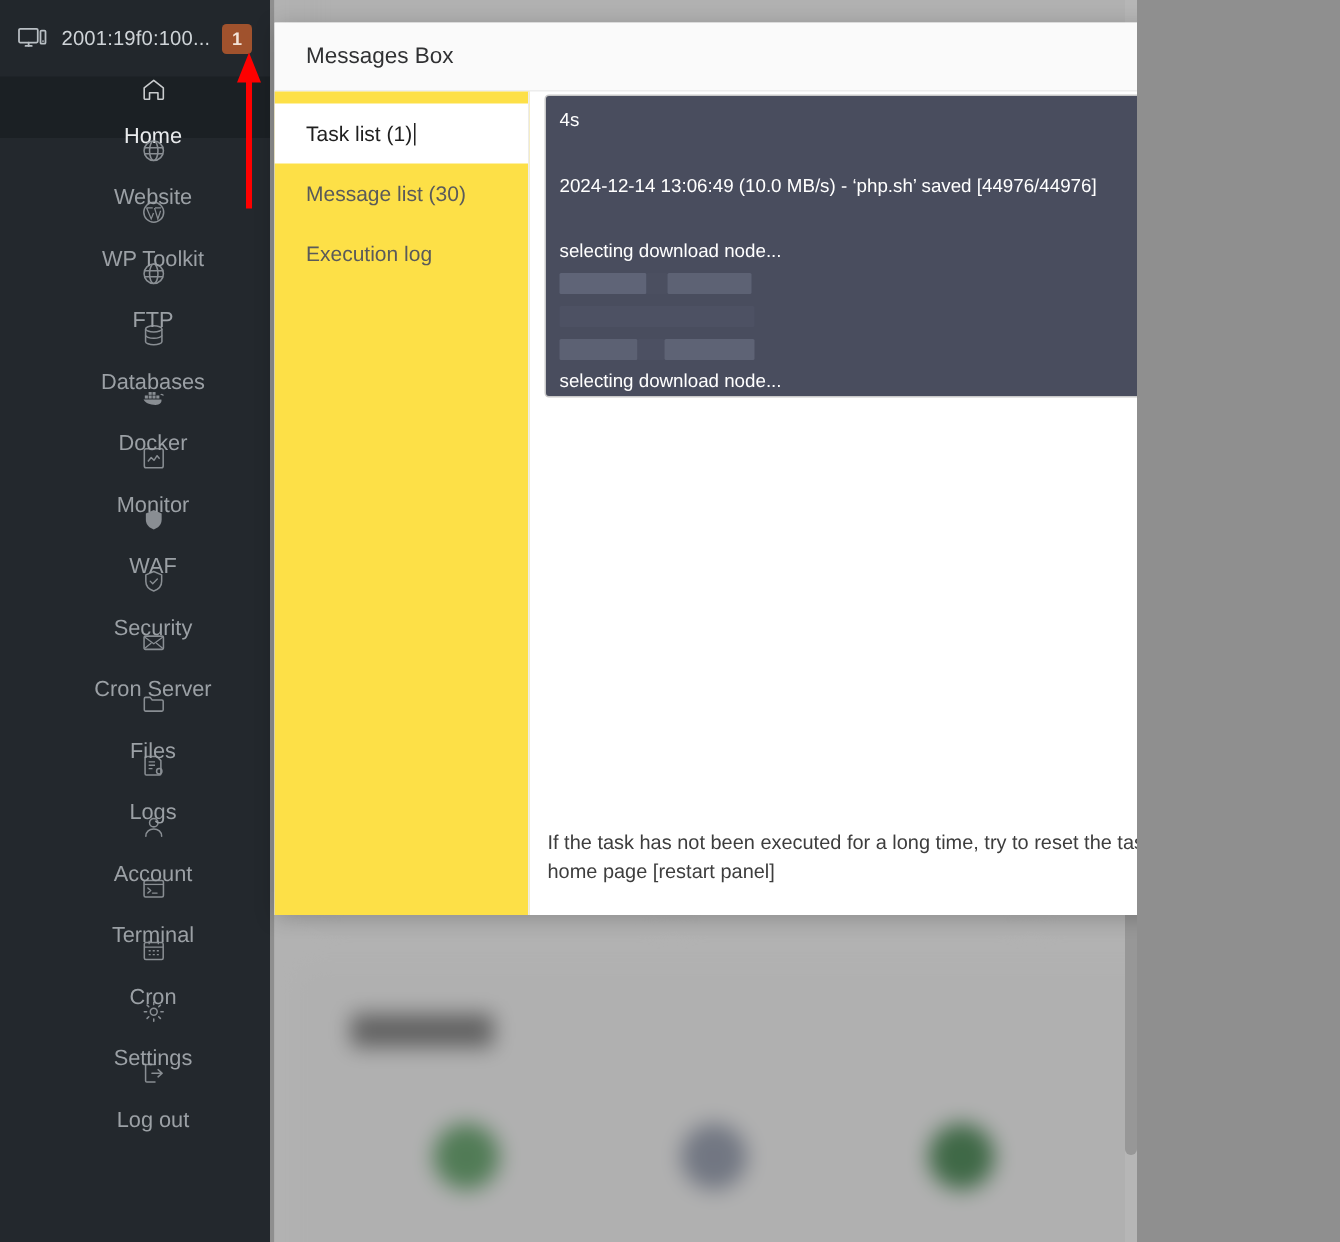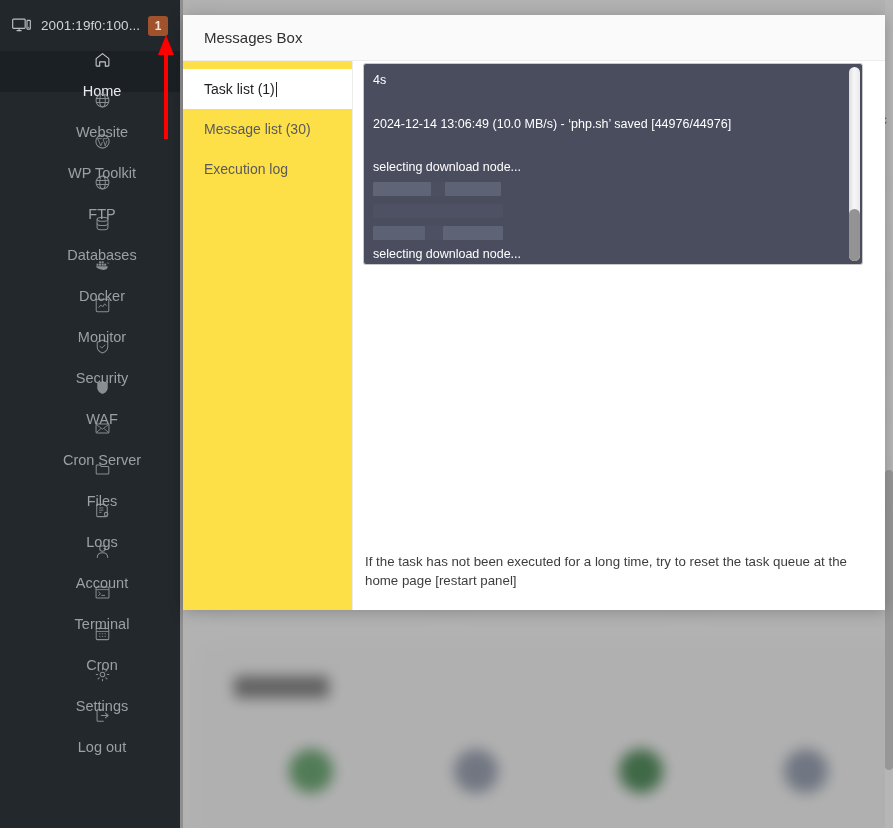--- a/index.html
+++ b/index.html
@@ -4,21 +4,21 @@
 <style>
   * { box-sizing: border-box; margin: 0; padding: 0; }
   html, body {
     width: 893px; height: 828px;
     overflow: hidden;
     font-family: "Liberation Sans", sans-serif;
     background: #8f8f8f;
   }
   #app {
     position: relative;
-    width: 893px; height: 828px;
+    width: 758px; height: 828px;
     overflow: hidden;
   }
 
   
   .bg-layer {
     position: absolute;
     left: 183px; top: 0;
     width: 710px; height: 828px;
     background: #ffffff;
     overflow: hidden;
@@ -494,35 +494,35 @@
           <svg viewBox="0 0 20 20" width="17" height="17" fill="none" stroke="currentColor" stroke-width="1.2">
             <rect x="2.6" y="2.6" width="14.8" height="14.8" rx="1.4"></rect>
             <path d="M5.4 12.6 8 9.4l2.2 2.2 2.4-3.6 2 2.4" stroke-width="1.1" stroke-linejoin="round"></path>
           </svg>
         </span>
         <span class="sb-lbl">Monitor</span>
       </div>
 
       <div class="sb-item">
         <span class="sb-ico">
+          <svg viewBox="0 0 20 20" width="17" height="17" fill="currentColor">
+            <path d="M10 2.4 16.2 5v5c0 4-3.1 6.6-6.2 7.6C6.9 16.6 3.8 14 3.8 10V5Z"></path>
+          </svg>
+        </span>
+        <span class="sb-lbl">WAF</span>
+      </div>
+
+      <div class="sb-item">
+        <span class="sb-ico">
           <svg viewBox="0 0 20 20" width="17" height="17" fill="none" stroke="currentColor" stroke-width="1.2">
             <path d="M10 2.4 16.2 5v5c0 4-3.1 6.6-6.2 7.6C6.9 16.6 3.8 14 3.8 10V5Z" stroke-linejoin="round"></path>
             <path d="m7.2 9.9 2 2 3.6-3.6" stroke-width="1.1" stroke-linecap="round" stroke-linejoin="round"></path>
           </svg>
         </span>
         <span class="sb-lbl">Security</span>
-      </div>
-
-      <div class="sb-item">
-        <span class="sb-ico">
-          <svg viewBox="0 0 20 20" width="17" height="17" fill="currentColor">
-            <path d="M10 2.4 16.2 5v5c0 4-3.1 6.6-6.2 7.6C6.9 16.6 3.8 14 3.8 10V5Z"></path>
-          </svg>
-        </span>
-        <span class="sb-lbl">WAF</span>
       </div>
 
       <div class="sb-item">
         <span class="sb-ico">
           <svg viewBox="0 0 20 20" width="17" height="17" fill="none" stroke="currentColor" stroke-width="1.2">
             <rect x="2.4" y="4.8" width="15.2" height="10.4" rx="1"></rect>
             <path d="m2.8 5.4 7.2 5.4 7.2-5.4M2.8 14.6l5.3-4.4M17.2 14.6l-5.3-4.4" stroke-width="1"></path>
           </svg>
         </span>
         <span class="sb-lbl">Cron Server</span>

